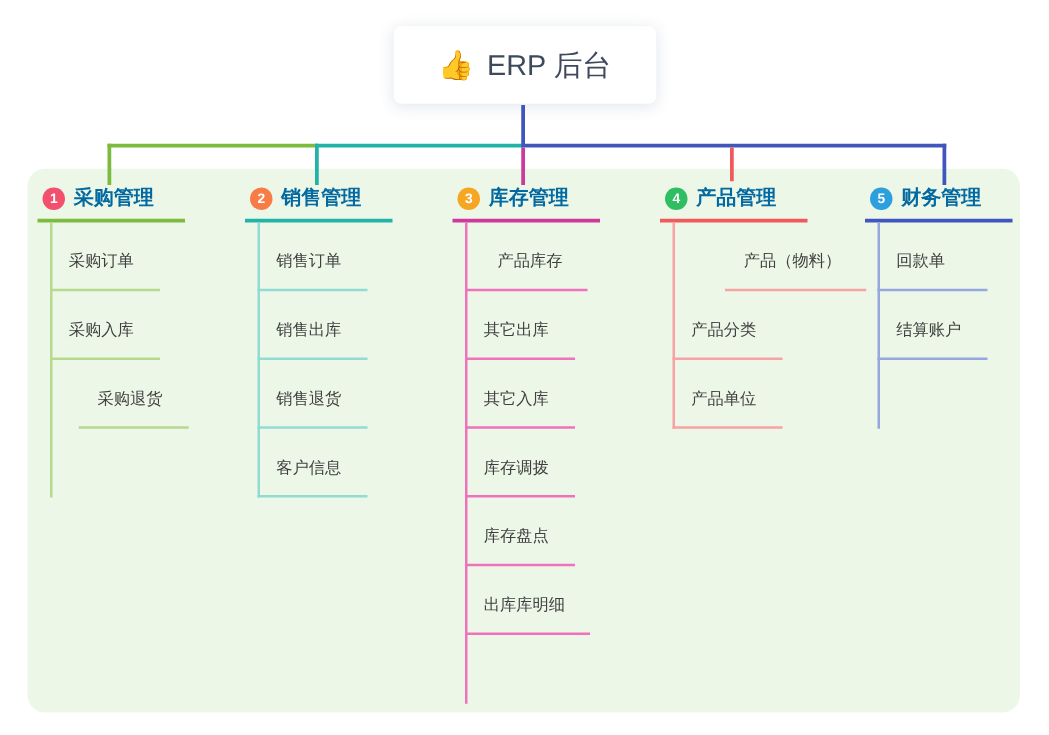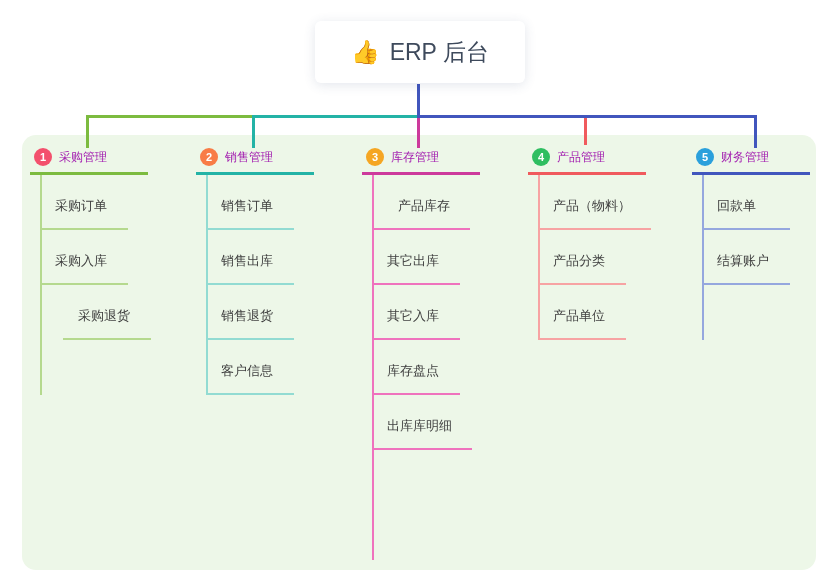--- a/index.html
+++ b/index.html
@@ -24,21 +24,21 @@
   .branch-header{
     display:flex;align-items:center;gap:7px;
     padding:0 4px 6px 4px;border-bottom:3px solid #999;
     width:118px;box-sizing:border-box;
   }
   .badge{
     width:18px;height:18px;border-radius:50%;flex:0 0 18px;
     color:#fff;font-size:11px;line-height:18px;text-align:center;
     font-weight:bold;
   }
-  .branch-label{font-size:12px;color:#a21caf;font-weight:400;white-space:nowrap;}
+  .branch-label{font-size:16px;color:#0369a1;font-weight:700;white-space:nowrap;}
   .children{position:relative;margin-left:10px;}
   .vline{position:absolute;left:0;top:0;width:2px;}
   .child{
     height:55px;box-sizing:border-box;
     display:flex;align-items:flex-end;
     padding:0 20px 13px 15px;border-bottom:2px solid #ccc;
     width:max-content;min-width:88px;
     font-size:13px;color:#3f3f3f;white-space:nowrap;
     position:relative;z-index:1;
   }
@@ -114,36 +114,39 @@
       <div class="child" style="border-bottom-color: rgb(239, 114, 189); padding-left: 26px;">
         <span>产品库存</span>
       </div>
       <div class="child" style="border-bottom-color: rgb(239, 114, 189);">
         <span>其它出库</span>
       </div>
       <div class="child" style="border-bottom-color: rgb(239, 114, 189);">
         <span>其它入库</span>
       </div>
       <div class="child" style="border-bottom-color: rgb(239, 114, 189);">
+        <span>库存调拨</span>
+      </div>
+      <div class="child" style="border-bottom-color: rgb(239, 114, 189);">
         <span>库存盘点</span>
       </div>
       <div class="child" style="border-bottom-color: rgb(239, 114, 189);">
         <span>出库库明细</span>
       </div>
     </div>
   </div>
 
   <div class="branch" style="left: 528px;">
     <div class="branch-header" style="border-bottom-color: rgb(240, 90, 93);">
       <span class="badge" style="background: rgb(47, 190, 97);">4</span>
       <span class="branch-label">产品管理</span>
     </div>
     <div class="children">
       <div class="vline" style="background: rgb(247, 163, 163); height: 165px;"></div>
-    <div class="child" style="border-bottom-color: rgb(247, 163, 163);">
+    <div class="child" style="border-bottom-color: rgb(247, 163, 163); margin-left: 42px;">
         <span>产品（物料）</span>
       </div>
       <div class="child" style="border-bottom-color: rgb(247, 163, 163);">
         <span>产品分类</span>
       </div>
       <div class="child" style="border-bottom-color: rgb(247, 163, 163);">
         <span>产品单位</span>
       </div>
     </div>
   </div>

